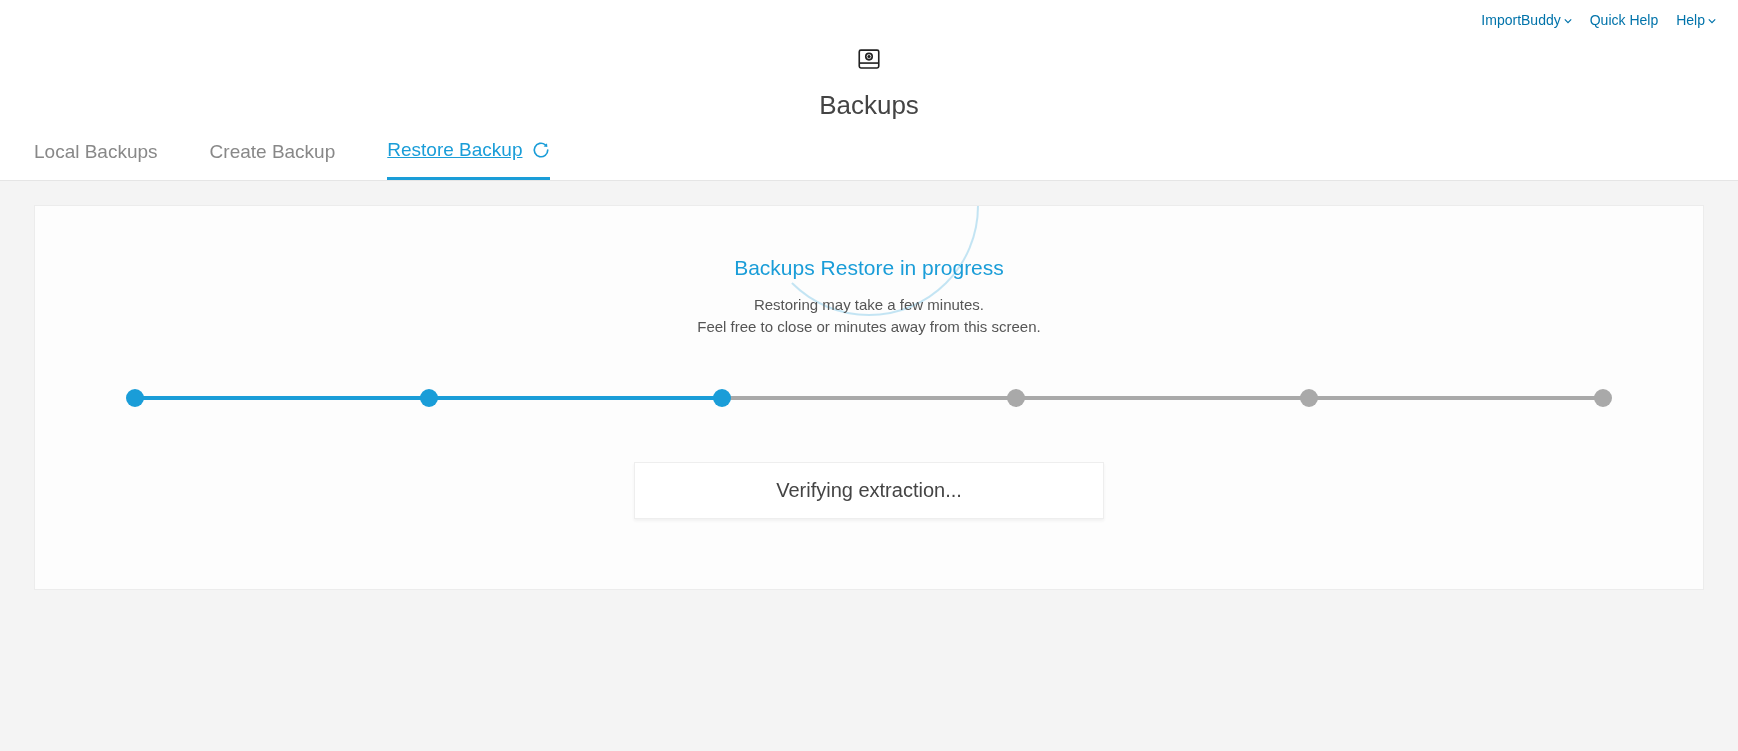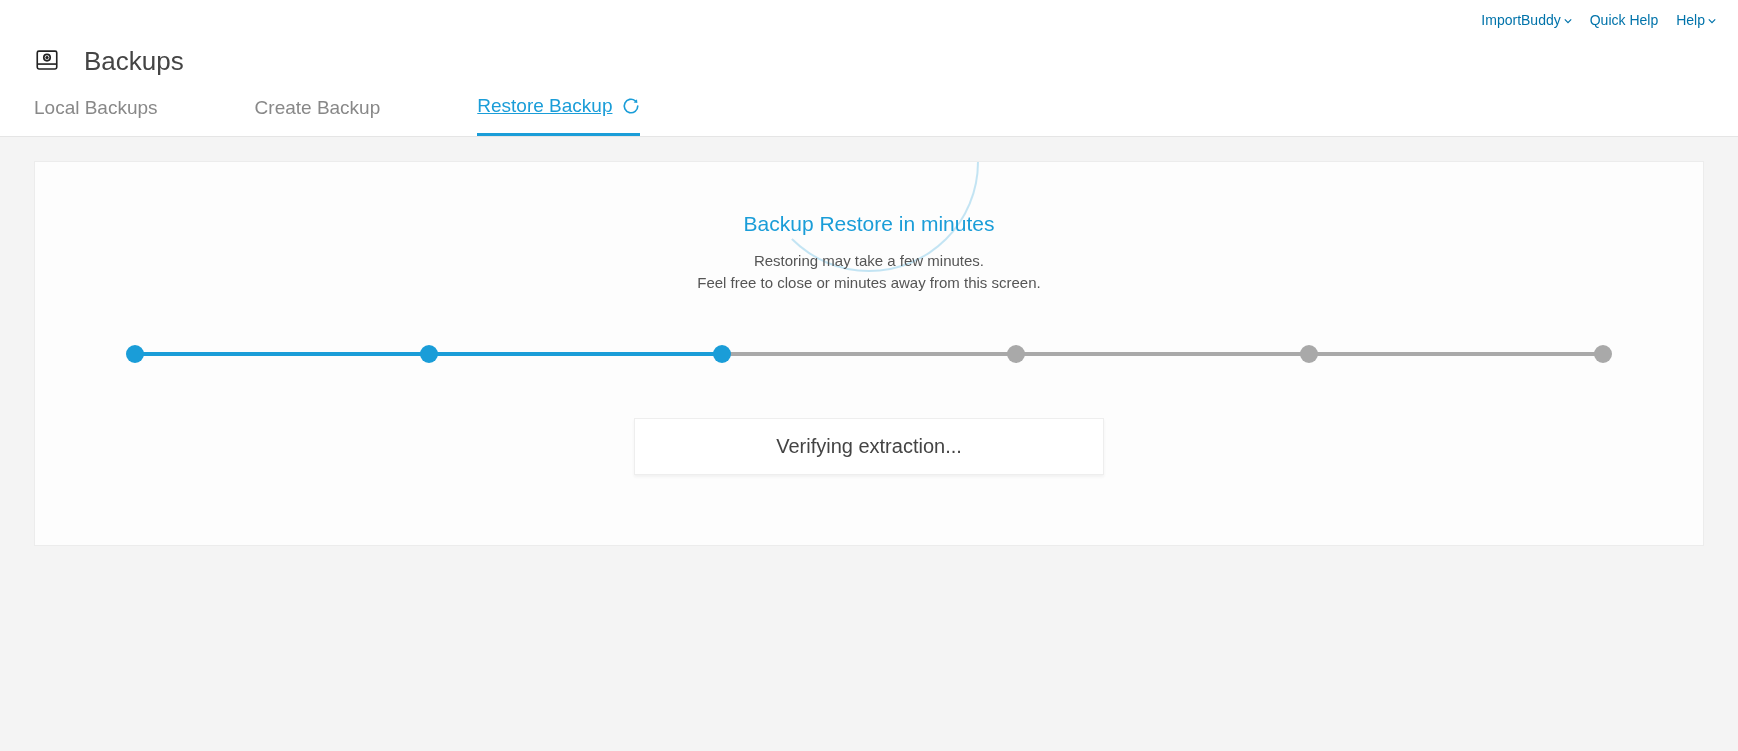--- a/index.html
+++ b/index.html
@@ -33,34 +33,35 @@
   }
   .chevron-down {
     display:inline-block;
   }
   .chevron-down svg { width:8px; height:8px; }
 
   
   .page-title-row {
     display: flex;
     align-items: center;
-    gap: 24px;
+    gap: 14px;
     padding: 14px 34px 18px 34px;
+    flex-direction: column;
   }
   .page-title-row h1 {
     font-size: 26px;
     font-weight: 400;
     color: #444;
   }
   .backup-icon svg { width:26px; height:26px; }
 
   
   .tabs {
     display: flex;
-    gap: 97px;
+    gap: 52px;
     padding: 0 34px;
   }
   .tab {
     font-size: 19px;
     color: #888;
     padding-bottom: 16px;
     cursor: pointer;
     position: relative;
     display: inline-flex;
     align-items: center;
@@ -227,21 +228,21 @@
         </svg>
       </span>
     </div>
   </div>
 </div>
 
 <div class="content-wrap">
   <div class="card">
     <div class="arc"></div>
 
-    <div class="progress-title">Backup Restore in minutes</div>
+    <div class="progress-title">Backups Restore in progress</div>
     <div class="progress-sub">
       <span>Restoring may take a few minutes.</span><br>
       <span>Feel free to close or minutes away from this screen.</span>
     </div>
 
     <div class="steps" id="steps">
       <div class="steps-line-bg"></div>
       <div class="steps-line-fg" id="steps-fg" style="width: 40%;"></div>
 
     <div class="step-dot done" style="left: 0%;"></div>

